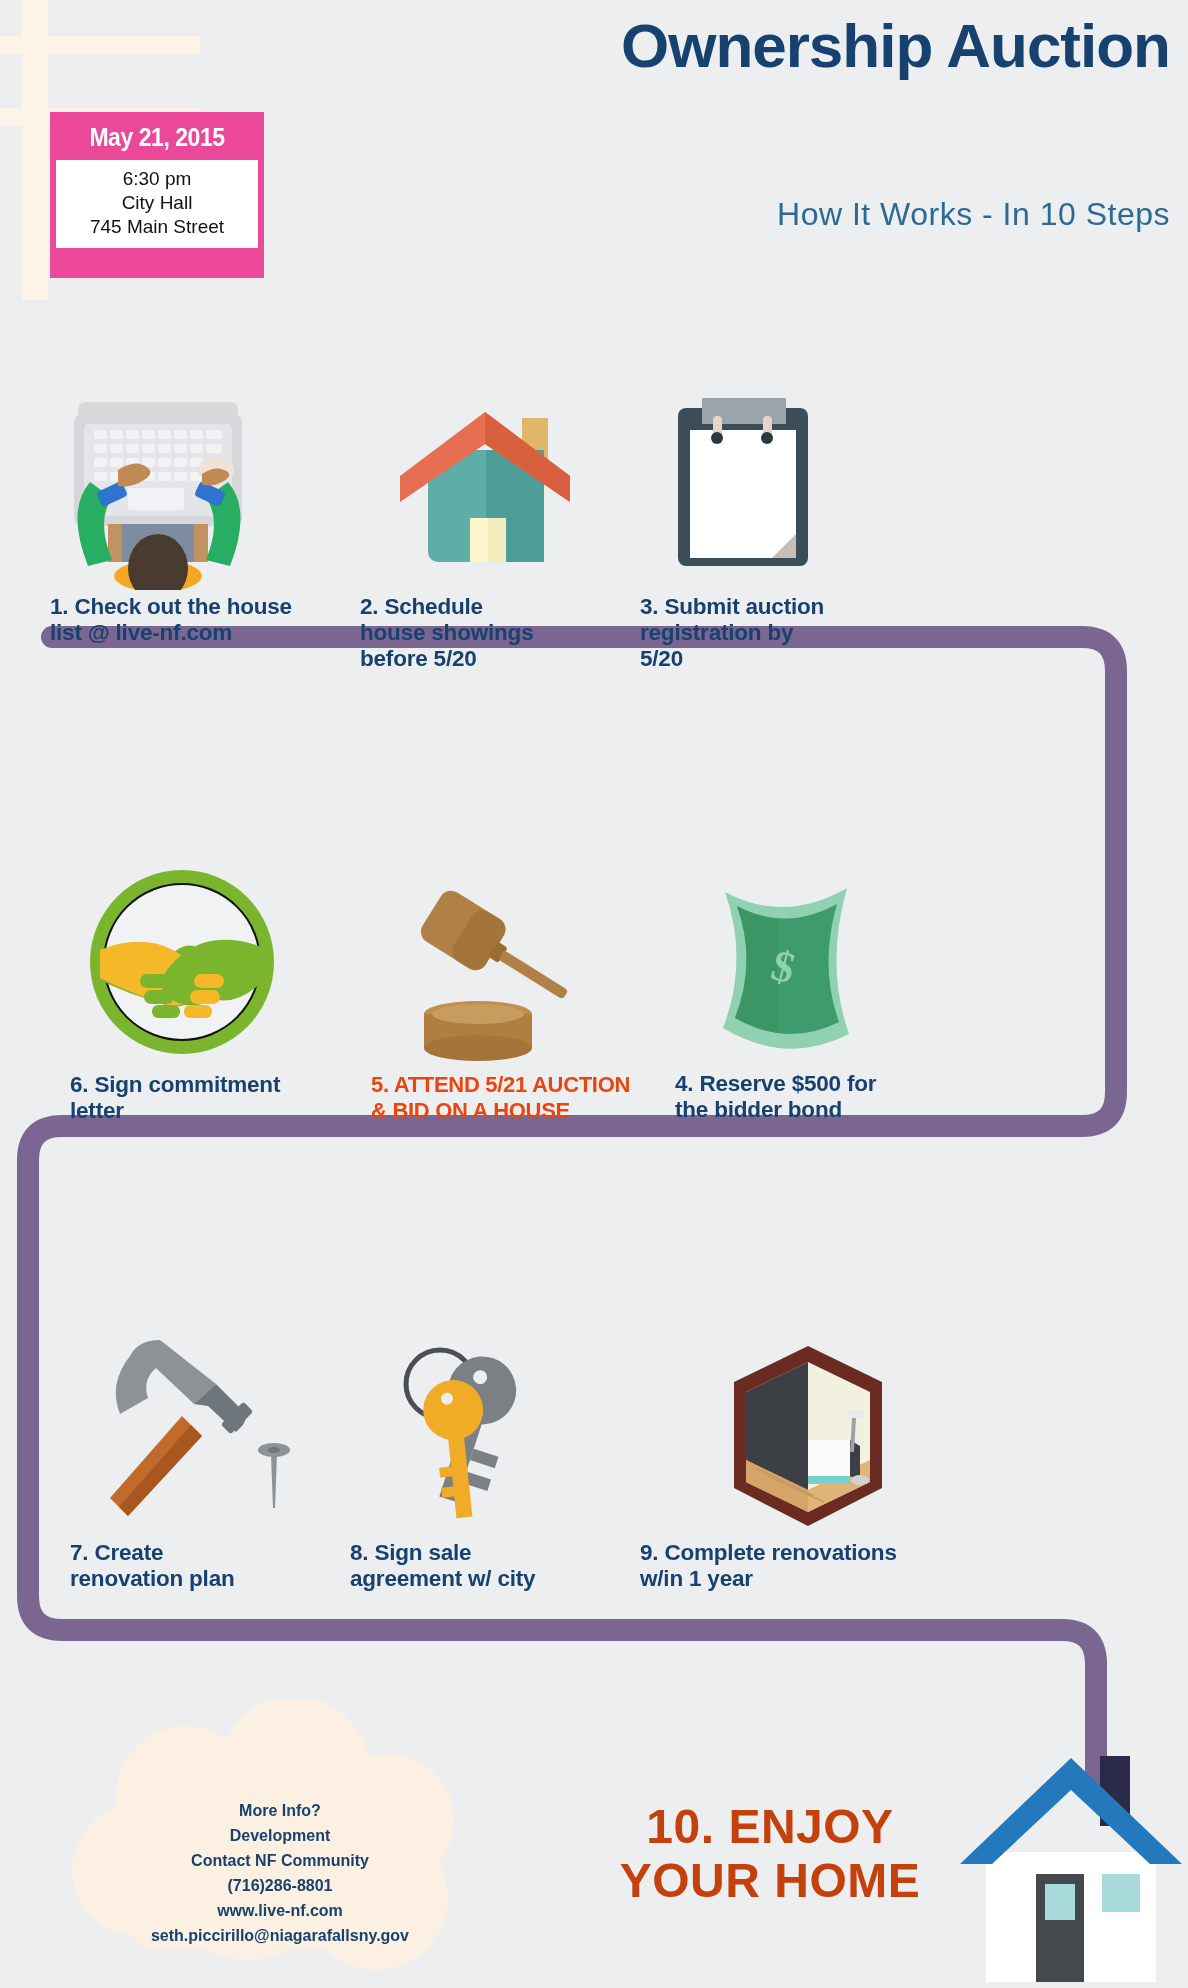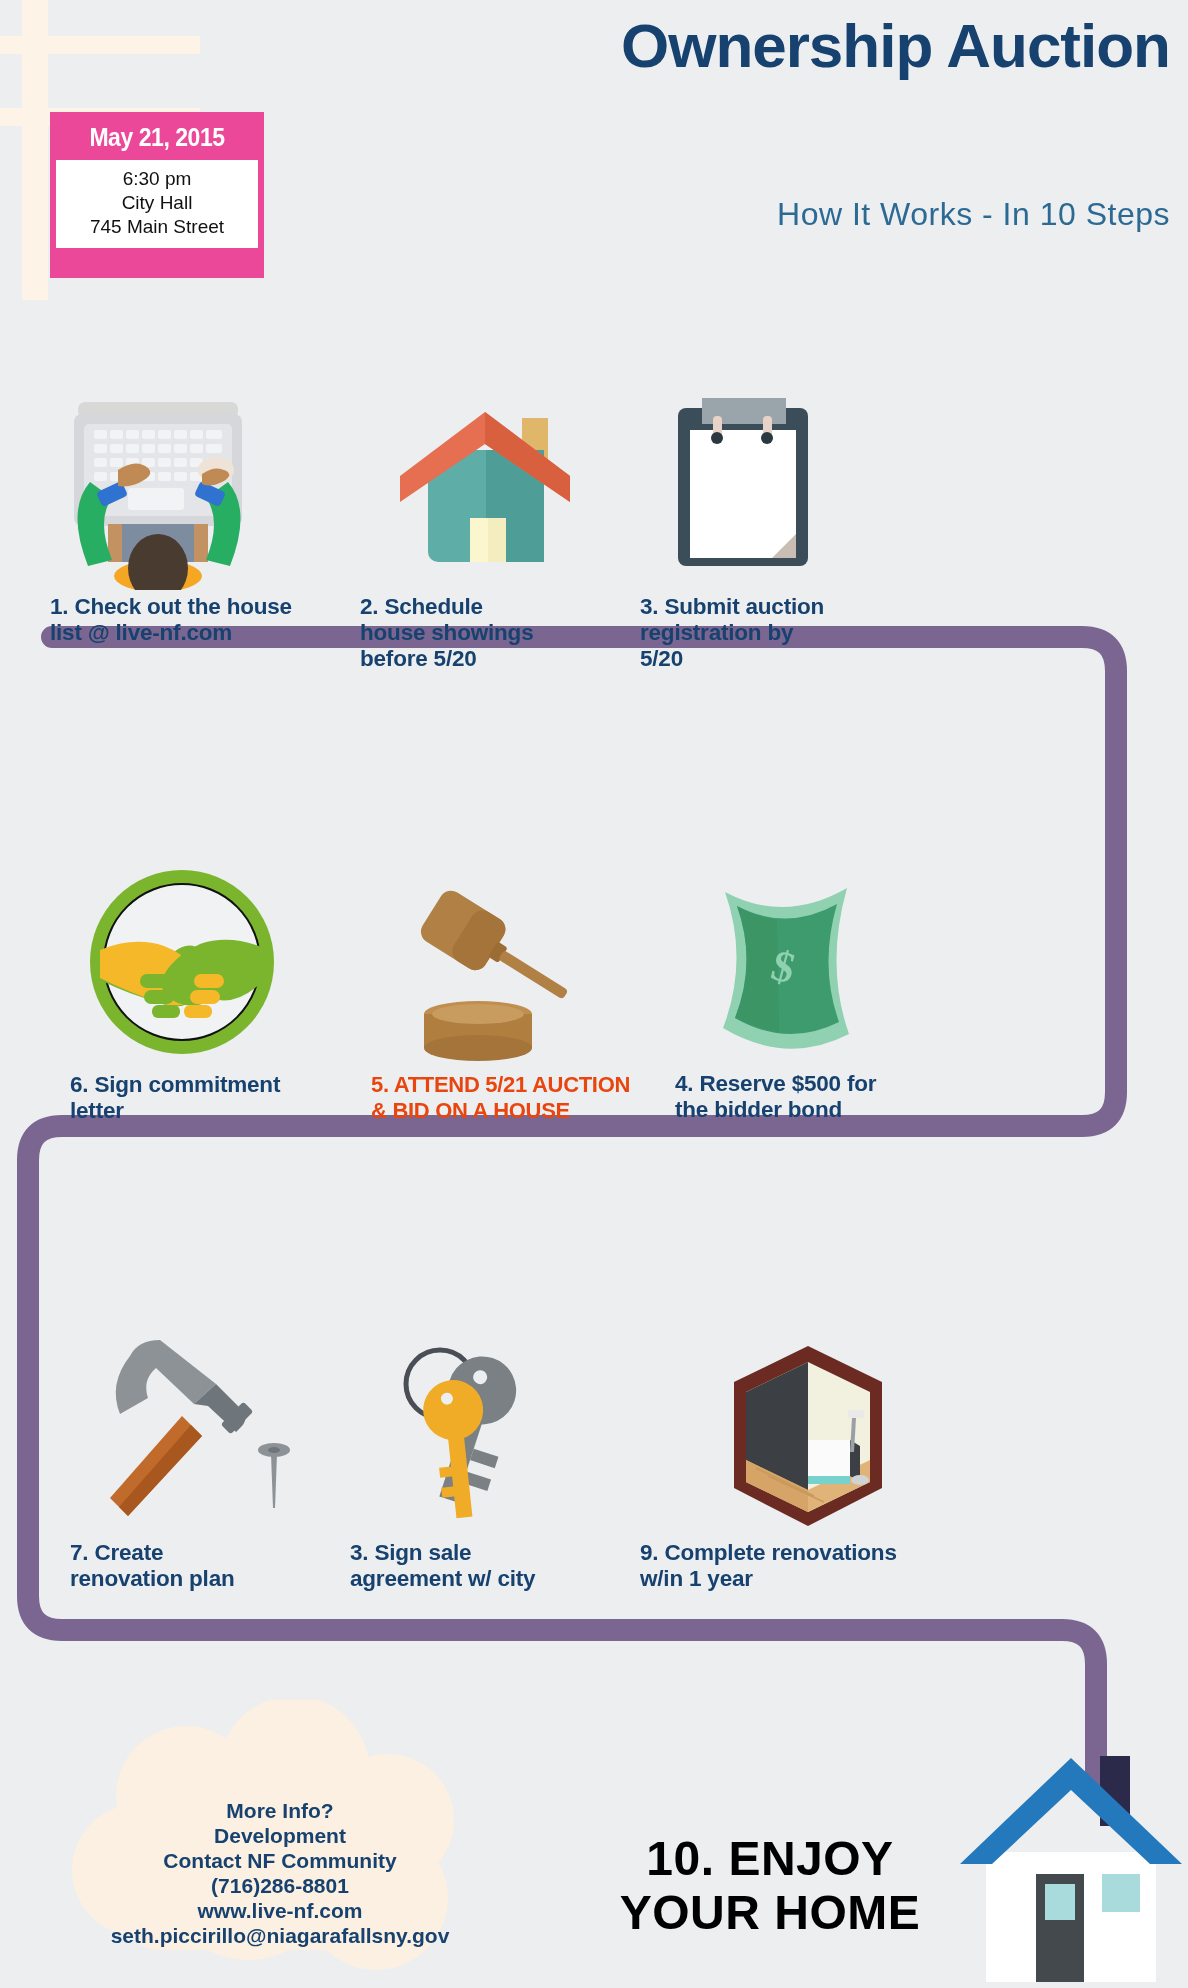--- a/index.html
+++ b/index.html
@@ -57,25 +57,25 @@
   .step-label{
     color:#17416e;font-weight:bold;font-size:22.5px;line-height:26px;
     letter-spacing:-.2px;
   }
   .step-label.highlight{color:#e8450f;font-size:22px;letter-spacing:-.3px;}
 
   
   .cloud{position:absolute;left:58px;top:1700px;width:430px;height:290px;}
   .contact{
     position:absolute;left:30px;top:1798px;width:500px;text-align:center;
-    color:#17416e;font-weight:bold;font-size:21px;line-height:25px;
+    color:#17416e;font-weight:bold;font-size:16px;line-height:25px;
   }
   .enjoy{
     position:absolute;left:560px;top:1800px;width:420px;text-align:center;
-    color:#000000;font-weight:bold;font-size:48px;line-height:54px;letter-spacing:.5px;margin-top:32px;
+    color:#c2410c;font-weight:bold;font-size:48px;line-height:54px;letter-spacing:.5px;
   }
   .svgbox{display:block;}
 </style>
 </head>
 <body>
 
 <div id="poster">
 
   <div>
     <div class="post-v post-cross1"></div>
@@ -278,21 +278,21 @@
         <rect x="122" y="134" width="26" height="12" fill="#7b8085"></rect>
       </g>
       <g transform="rotate(-6 86 78)">
         <circle cx="86" cy="70" r="30" fill="#f0ab27"></circle>
         <circle cx="81" cy="58" r="6" fill="#eceef0"></circle>
         <rect x="78" y="96" width="16" height="82" fill="#f0ab27"></rect>
         <rect x="66" y="126" width="14" height="10" fill="#f0ab27"></rect>
         <rect x="66" y="146" width="14" height="10" fill="#f0ab27"></rect>
       </g>
     </svg>
-    <div class="step-label" style="margin-top:10px;white-space:pre-line;">3. Sign sale
+    <div class="step-label" style="margin-top:10px;white-space:pre-line;">8. Sign sale
 agreement w/ city</div>
   </div>
 
   <div class="step" style="left:640px;top:1340px;width:340px;">
     <svg class="svgbox" width="230" height="190" viewBox="0 0 230 190" style="margin-left:60px">
       <polygon points="108,6 182,42 182,148 108,186 34,148 34,42" fill="#6b2b22"></polygon>
       <polygon points="108,22 170,52 170,142 108,172 46,142 46,52" fill="#f2f0df"></polygon>
       <polygon points="108,22 46,52 46,142 108,172" fill="#3c4044"></polygon>
       <polygon points="46,120 108,150 170,120 170,142 108,172 46,142" fill="#e0b378"></polygon>
       <polygon points="46,120 108,150 108,172 46,142" fill="#d6a466"></polygon>

